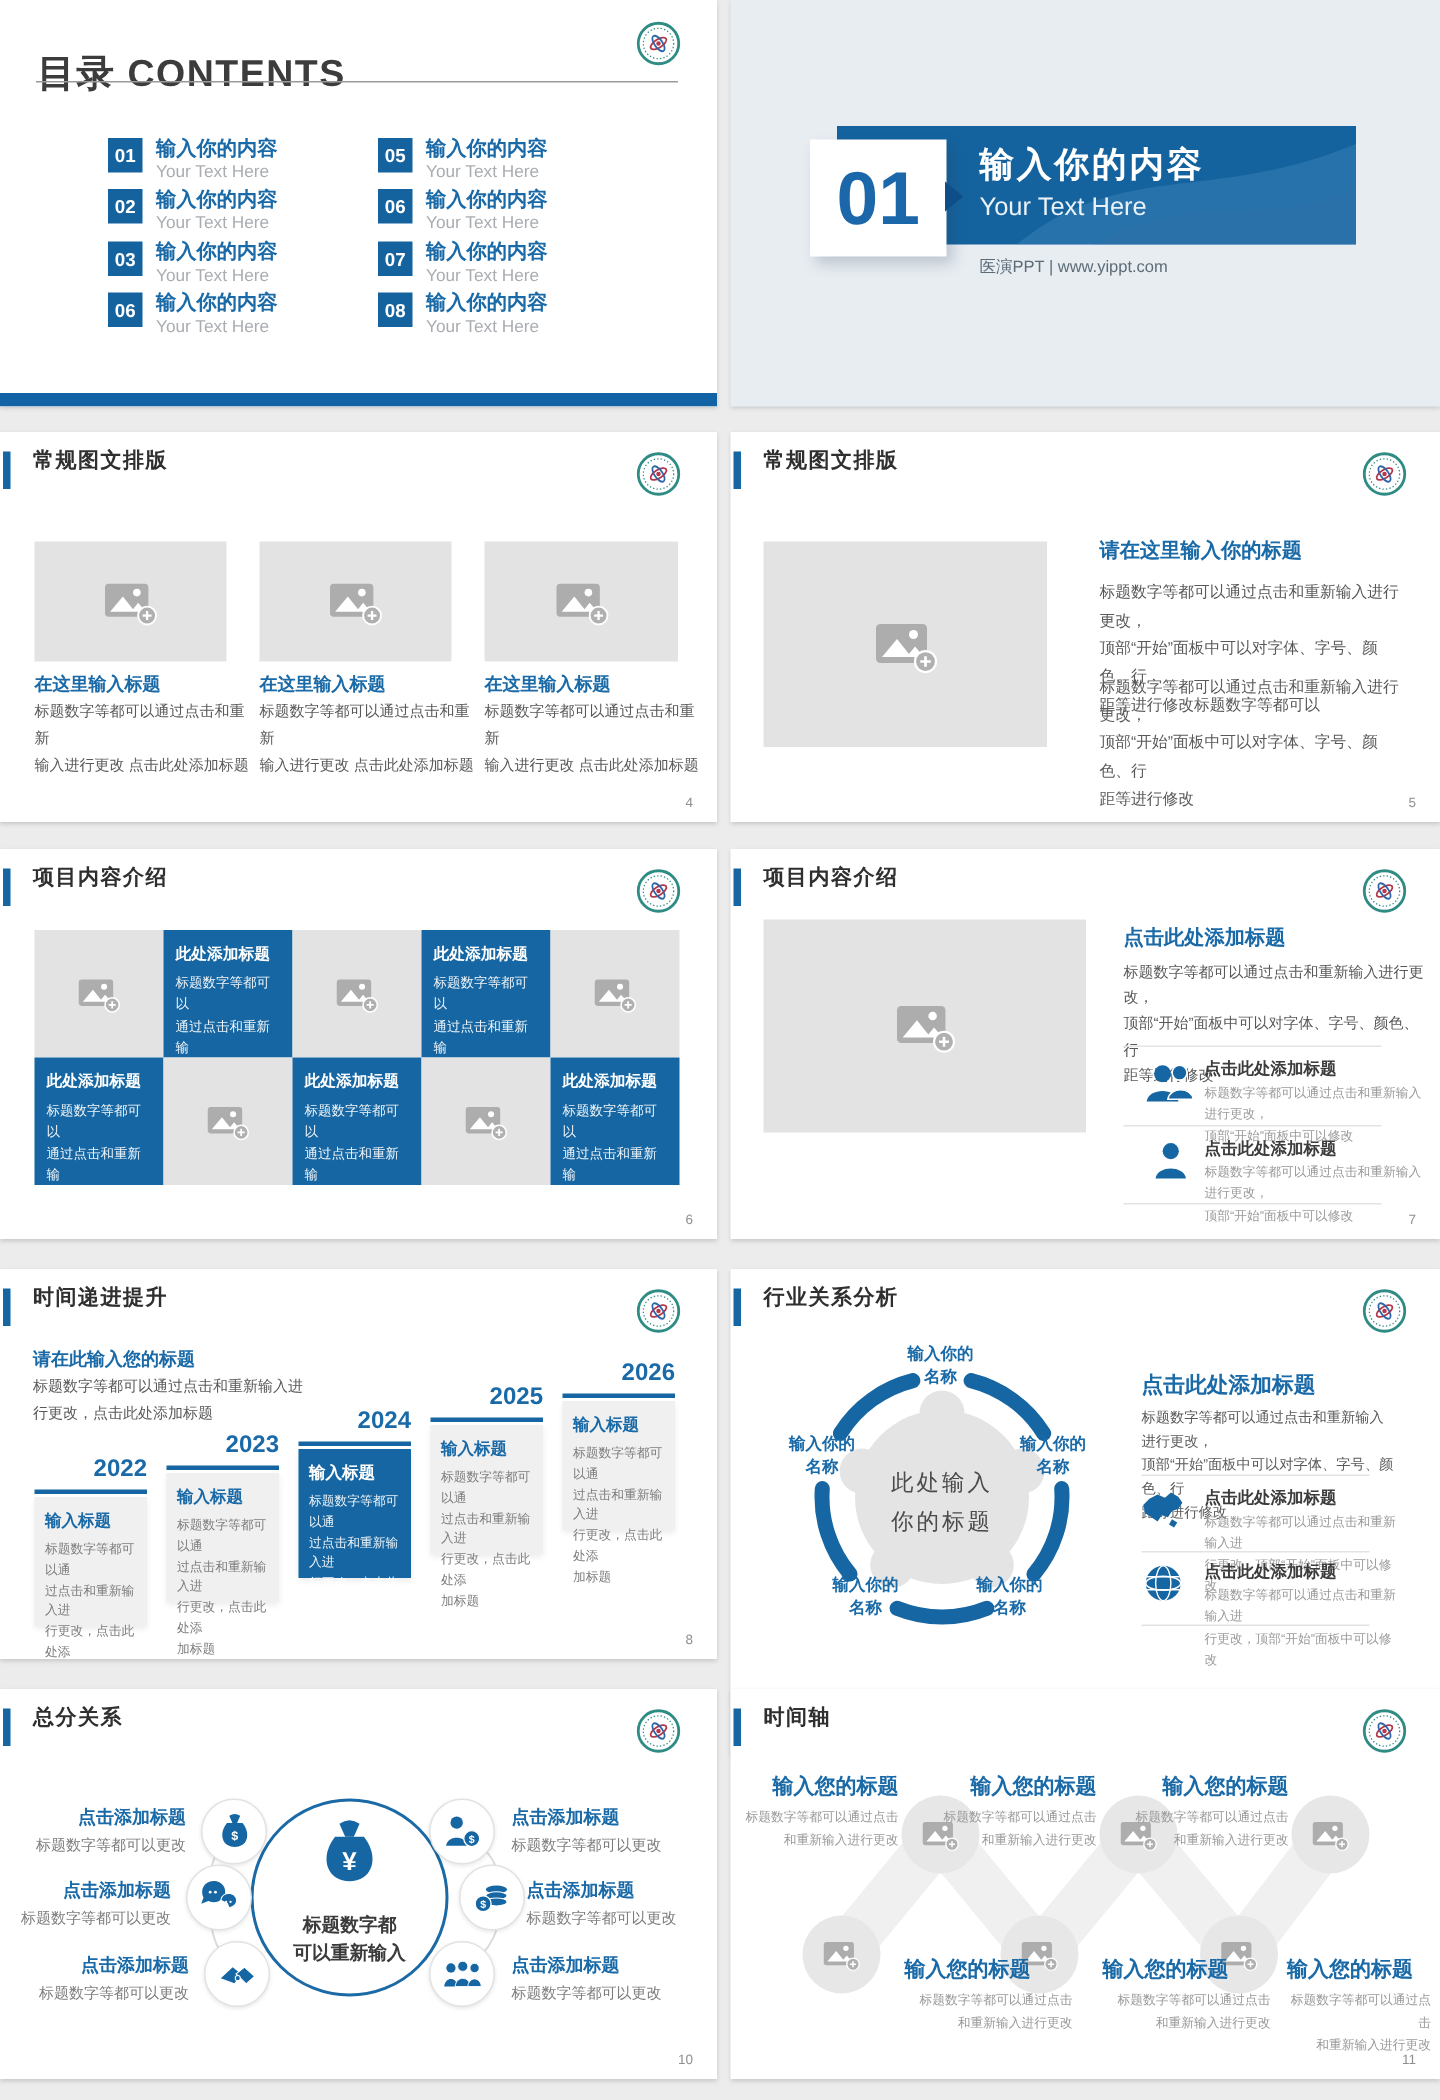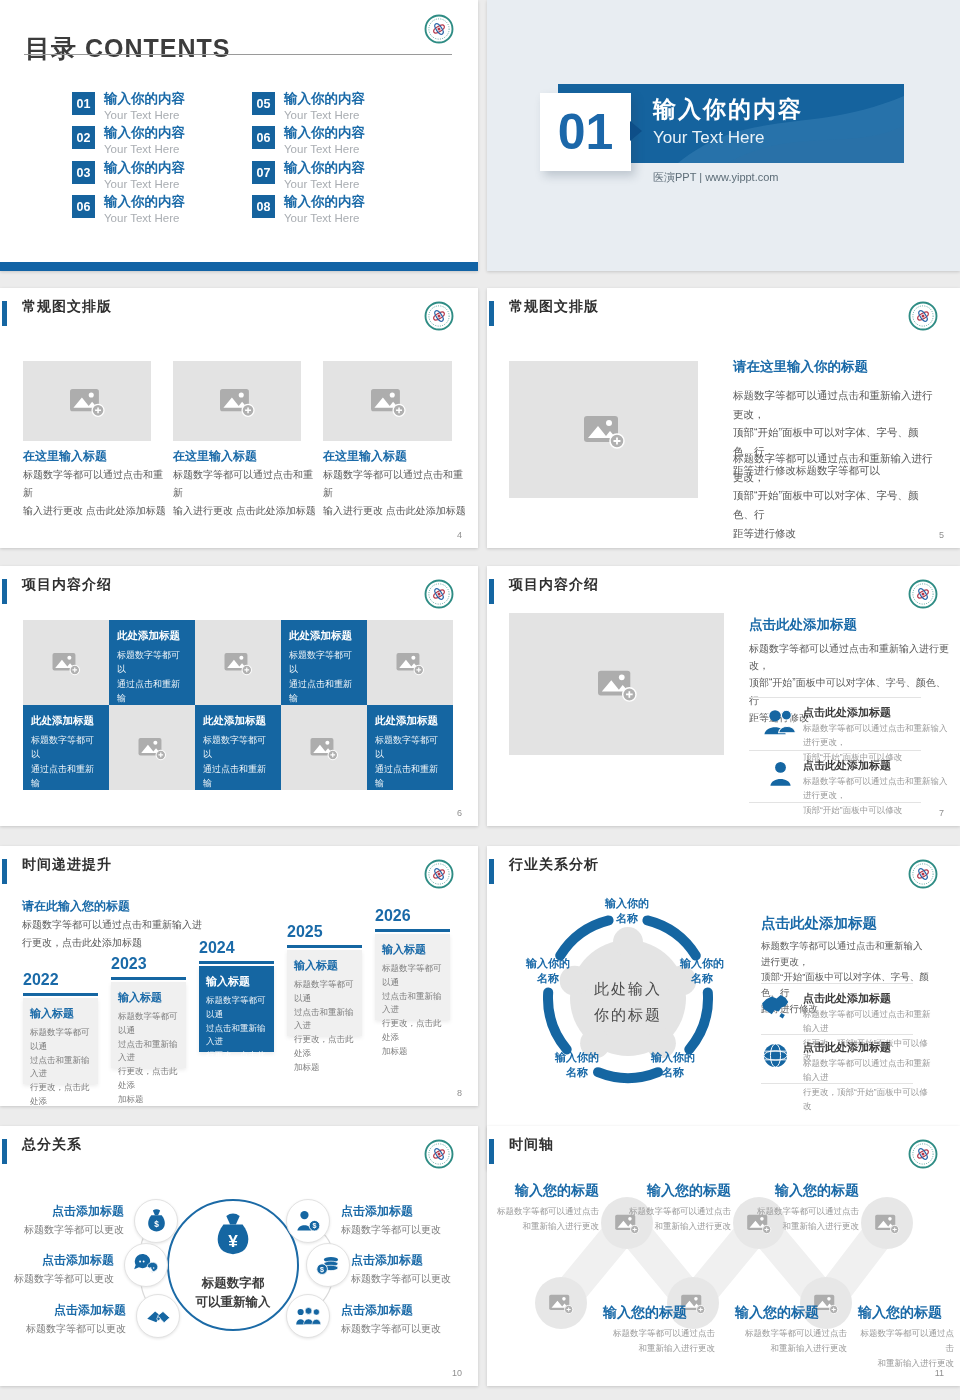--- a/index.html
+++ b/index.html
@@ -49,21 +49,21 @@
   .p-txt{position:absolute;font-size:10.5px;color:var(--body);line-height:1.78}
   
   .bcell{position:absolute;background:var(--blue);color:#fff;padding:9px 8px}
   .bcell .bt{font-size:10.5px;font-weight:bold;margin-bottom:5px}
   .bcell .bb{font-size:9px;line-height:1.6;color:rgba(255,255,255,.93)}
   
   .darkcap{position:absolute;background:#4f4f4f;color:#ececec;font-size:10.5px;line-height:1.8;padding:5px 9px}
   .it-title{position:absolute;font-size:11px;font-weight:bold;color:#3c3c3c}
   .it-body{position:absolute;font-size:8.5px;color:#9a9a9a;line-height:1.7}
   
-  .ycol-year{position:absolute;width:75px;text-align:left;font-size:16px;font-weight:bold;color:var(--yblue)}
+  .ycol-year{position:absolute;width:75px;text-align:right;font-size:16px;font-weight:bold;color:var(--yblue)}
   .yline{position:absolute;width:75px;height:3px;background:var(--blue)}
   .ybox{position:absolute;width:75px;height:86px;background:#f0f0f0;padding:8px 7px;box-shadow:0 2px 4px rgba(0,0,0,.08)}
   .ybox .bt{font-size:11px;font-weight:bold;color:var(--yblue);margin-bottom:5px}
   .ybox .bb{font-size:8.5px;color:#7d7d7d;line-height:1.62}
   .ybox.blue{background:var(--blue)}
   .ybox.blue .bt{color:#fff}
   .ybox.blue .bb{color:rgba(255,255,255,.92)}
   
   .node{position:absolute;width:64px;text-align:center;font-size:11px;font-weight:bold;color:var(--yblue);line-height:1.35}
   .gcenter{position:absolute;left:91px;top:130px;width:100px;text-align:center;font-size:15px;color:#4a4a4a;line-height:1.75;letter-spacing:2px}

